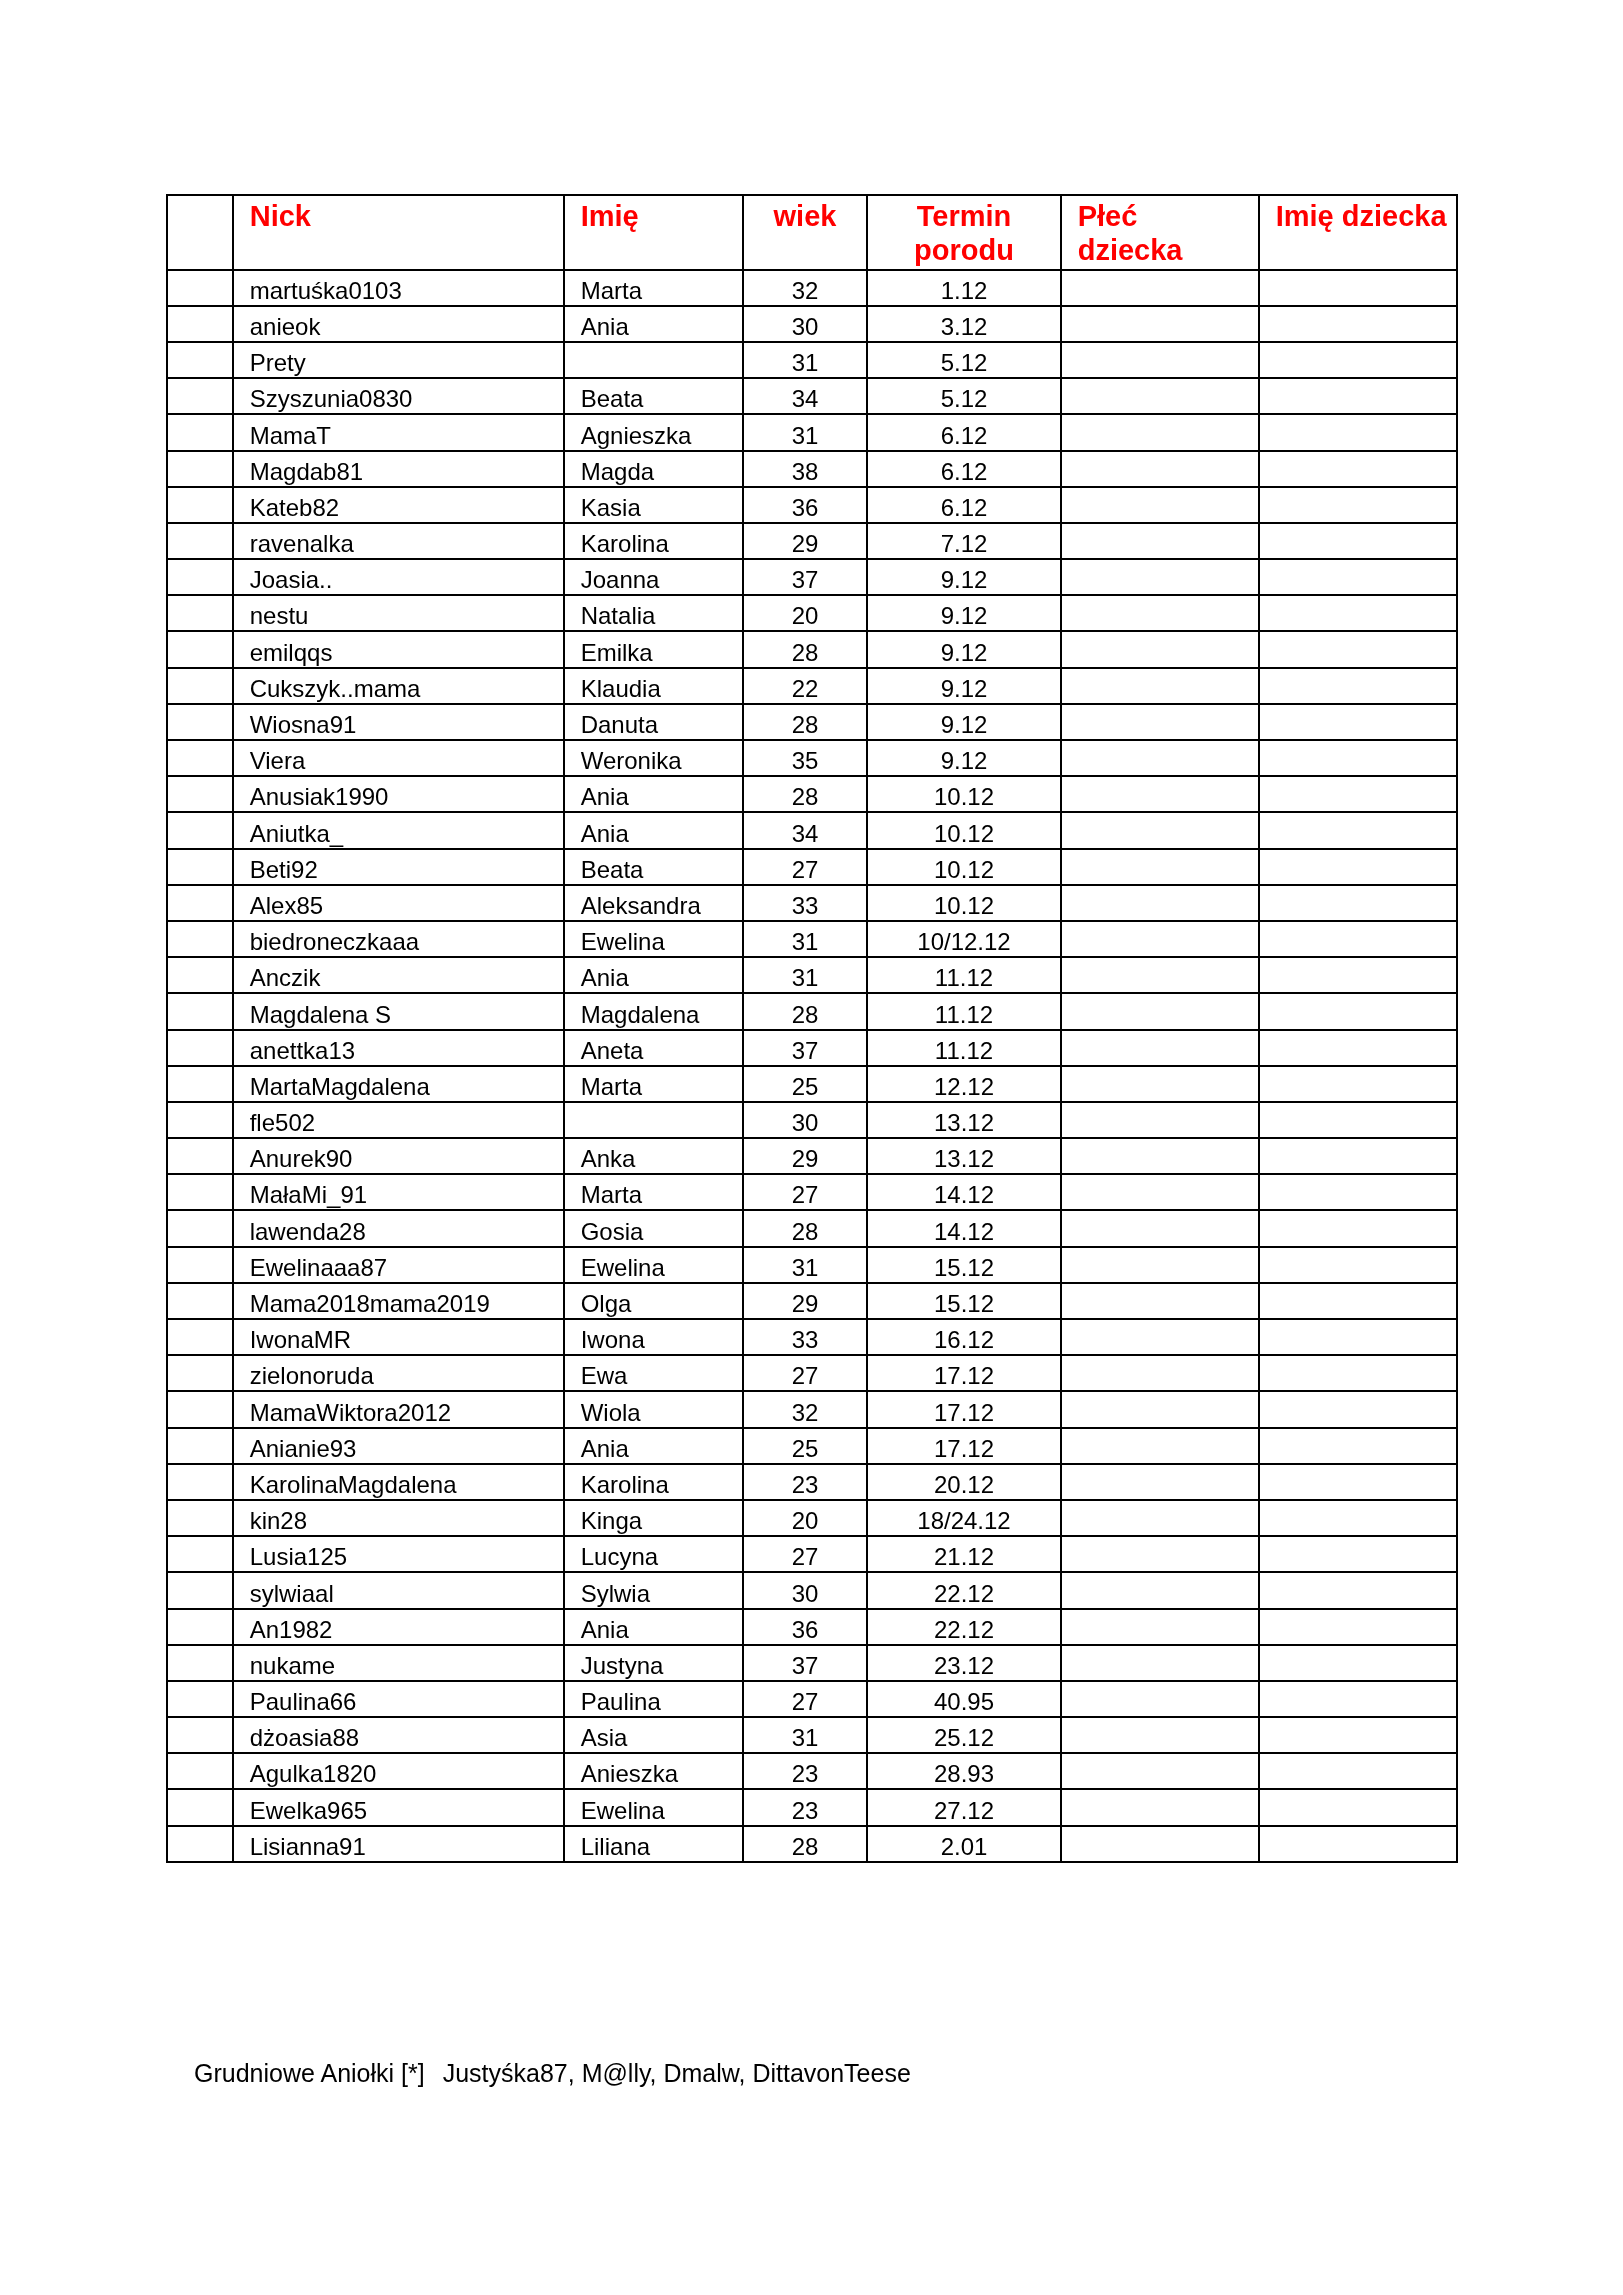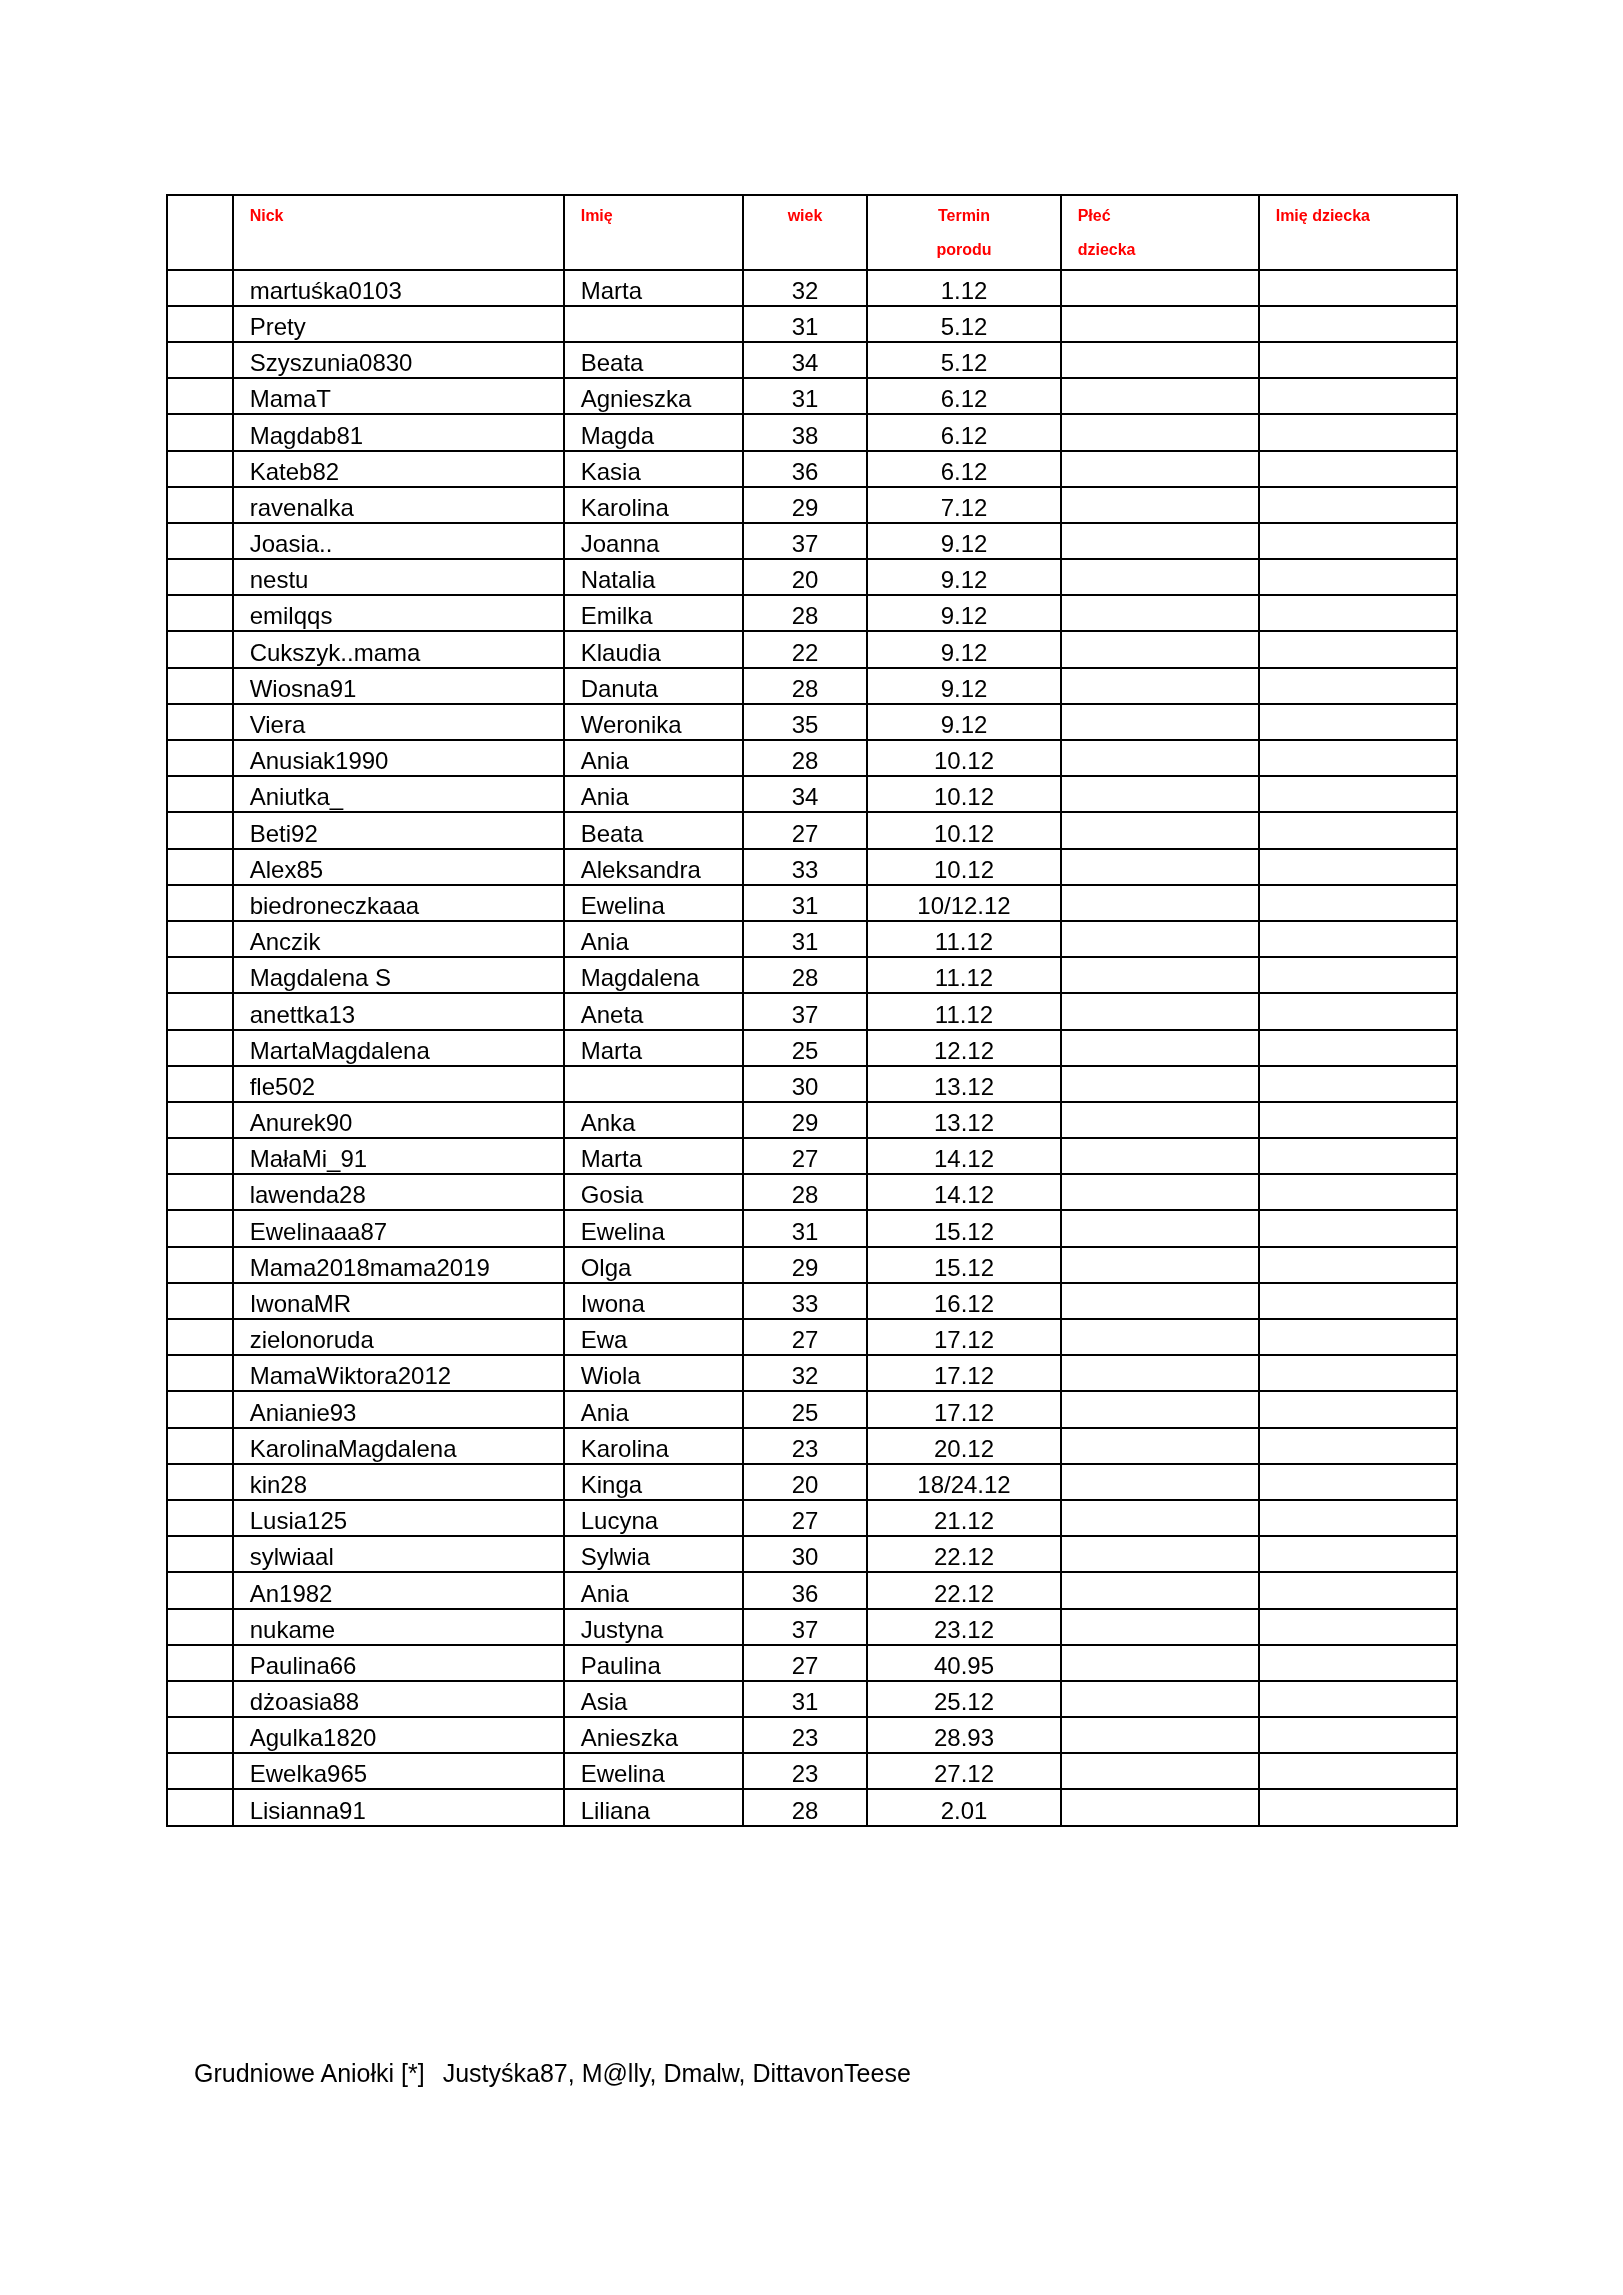--- a/index.html
+++ b/index.html
@@ -18,21 +18,21 @@
     font-size: 24px;
     line-height: 29px;
     vertical-align: top;
     white-space: nowrap;
     overflow: hidden;
   }
   table.roster thead th {
     height: 70px;
     color: #ff0000;
     font-weight: bold;
-    font-size: 16px;
+    font-size: 29px;
     line-height: 34px;
     padding-top: 2.6px;
   }
   table.roster tbody td { height: 36px; padding-top: 5.2px; box-sizing: border-box; }
   .c-idx { width: 66px; }
   .c-nick { width: 331px; }
   .c-name { width: 179px; }
   .c-age { width: 124px; }
   .c-due { width: 194px; }
   .c-sex { width: 198px; }
@@ -83,20 +83,29 @@
           <td></td>
           <td class="left">martuśka0103</td>
           <td class="left">Marta</td>
           <td class="center">32</td>
           <td class="center">1.12</td>
           <td></td>
           <td></td>
         </tr>
         <tr>
           <td></td>
+          <td class="left">anieok</td>
+          <td class="left">Ania</td>
+          <td class="center">30</td>
+          <td class="center">3.12</td>
+          <td></td>
+          <td></td>
+        </tr>
+        <tr>
+          <td></td>
           <td class="left">Prety</td>
           <td class="left"></td>
           <td class="center">31</td>
           <td class="center">5.12</td>
           <td></td>
           <td></td>
         </tr>
         <tr>
           <td></td>
           <td class="left">Szyszunia0830</td>

